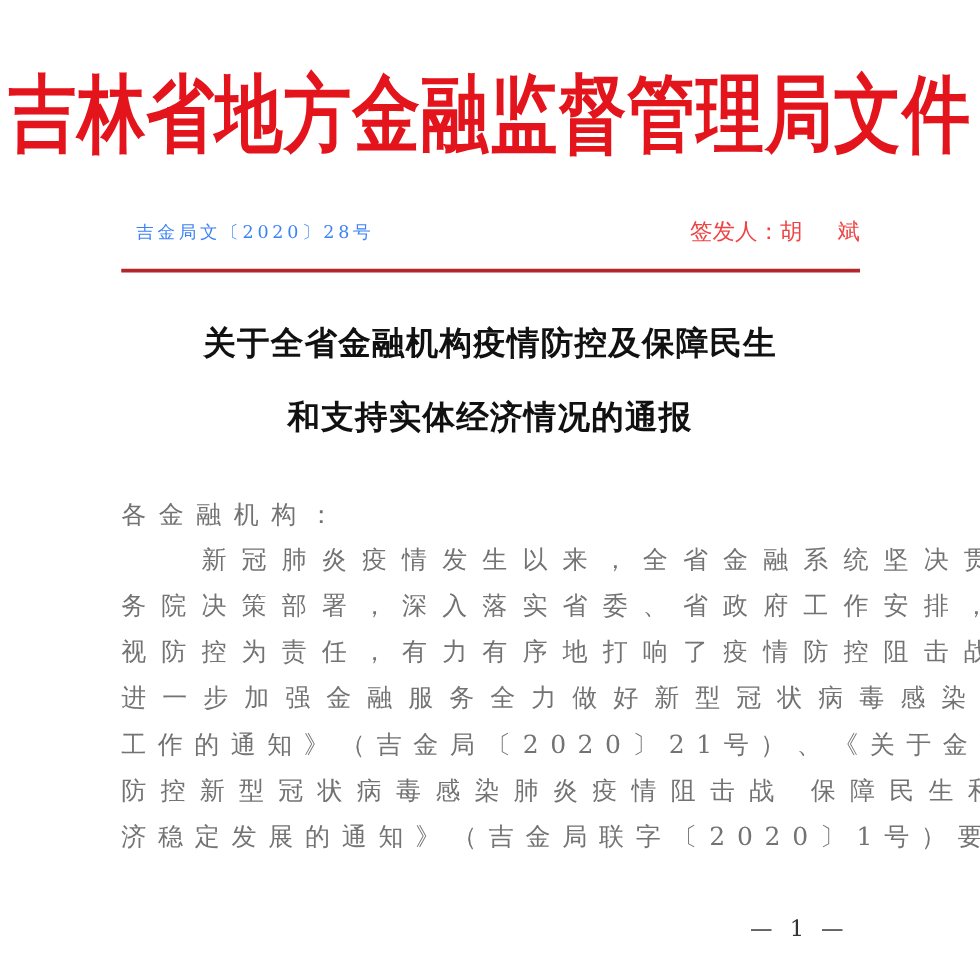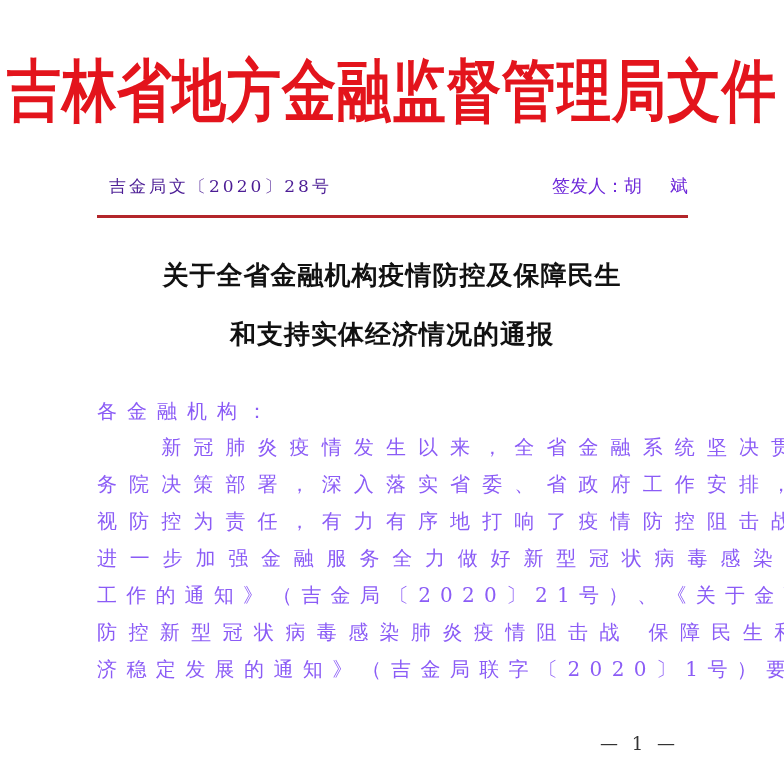--- a/index.html
+++ b/index.html
@@ -27,32 +27,32 @@
       font-weight: bold;
       letter-spacing: 1px;
       line-height: 90px;
       transform: scaleY(1.25);
       transform-origin: center top;
     }
     .doc-number {
       position: absolute;
       left: 109px;
       top: 172px;
-      font-size: 17px;
+      font-size: 14px;
       letter-spacing: 3px;
-      color: #4c1d95;
+      color: #3b82f6;
       line-height: 28px;
     }
     .signer {
       position: absolute;
       right: 96px;
       top: 172px;
       font-size: 18px;
       line-height: 28px;
-      color: #6d28d9;
+      color: #ef4444;
     }
     .signer .sp { display: inline-block; width: 28px; }
     .red-rule {
       position: absolute;
       left: 97px;
       top: 215px;
       width: 591px;
       height: 3px;
       background: #b3262a;
     }
@@ -70,21 +70,21 @@
     .doc-title.l1 { top: 255px; }
     .doc-title.l2 { top: 314px; }
     .body-line {
       position: absolute;
       left: 97px;
       width: 600px;
       font-size: 20px;
       line-height: 30px;
       letter-spacing: 14.5px;
       white-space: nowrap;
-      color: #8b5cf6;
+      color: #737373;
     }
     .salutation { top: 396px; letter-spacing: 10px; }
     .page-num {
       position: absolute;
       left: 600px;
       top: 731px;
       font-size: 18px;
       line-height: 26px;
       color: #333333;
       letter-spacing: 4px;

